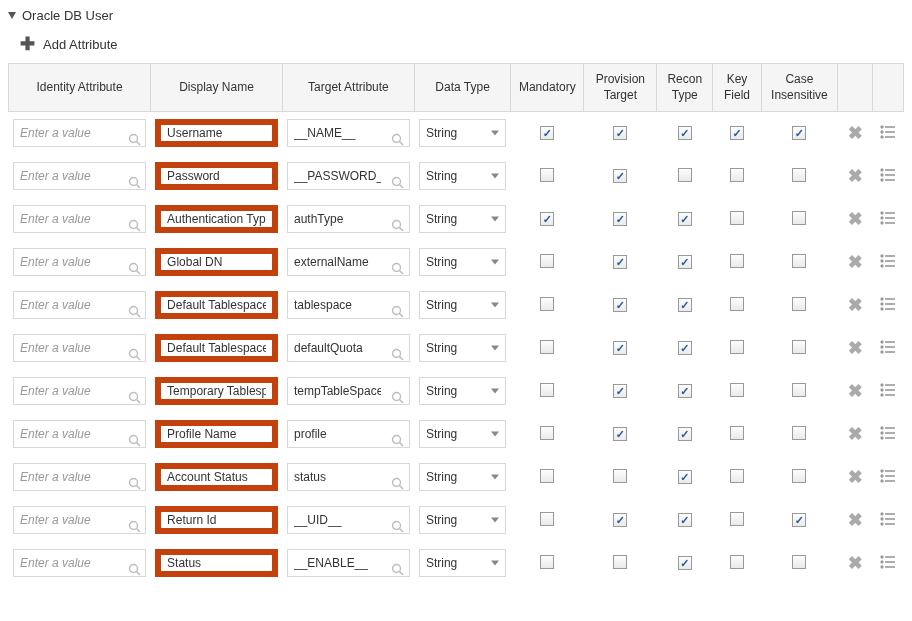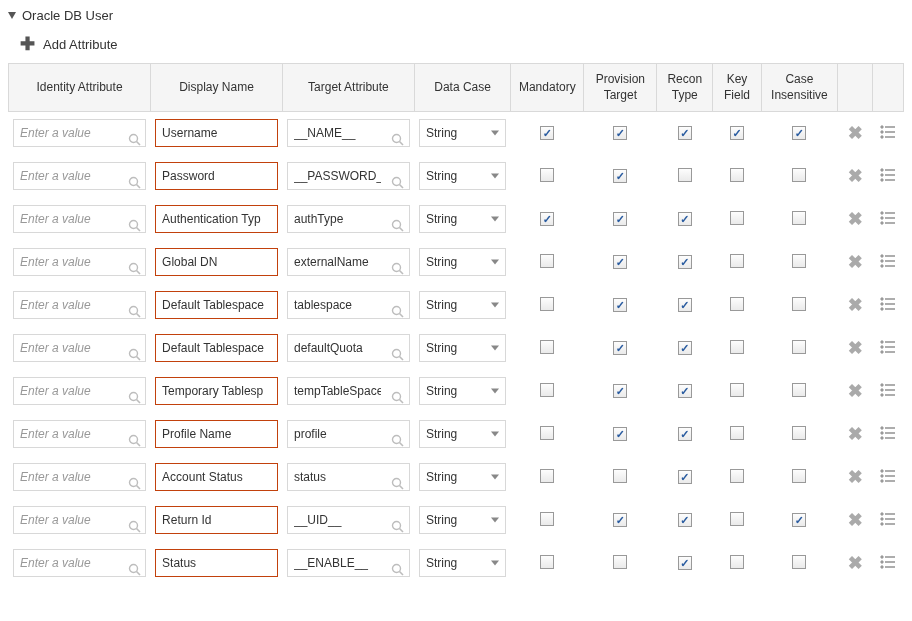--- a/index.html
+++ b/index.html
@@ -97,21 +97,21 @@
   .lookup .mag {
     flex: 0 0 22px;
     display: flex;
     align-items: center;
     justify-content: center;
     cursor: pointer;
   }
   .mag svg { width: 13px; height: 13px; opacity: 0.55; }
 
   .text-input {
-    border: 1px solid #c2410c;
+    border: 6px solid #c2410c;
     height: 28px;
     padding: 0 6px;
     width: 100%;
     font-size: 12px;
     color: #333;
     outline: none;
   }
   .select-wrap {
     position: relative;
     border: 1px solid #d8d8d8;
@@ -202,21 +202,21 @@
         <col class="c-key">
         <col class="c-case">
       <col class="c-del">
         <col class="c-more">
     </colgroup>
     <thead>
       <tr>
         <th>Identity Attribute</th>
         <th>Display Name</th>
         <th>Target Attribute</th>
-        <th>Data Case</th>
+        <th>Data Type</th>
         <th>Mandatory</th>
         <th>Provision Target</th>
         <th>Recon Type</th>
         <th>Key Field</th>
         <th>Case Insensitive</th>
         <th></th>
         <th></th>
       </tr>
     </thead>
     <tbody id="rows">

